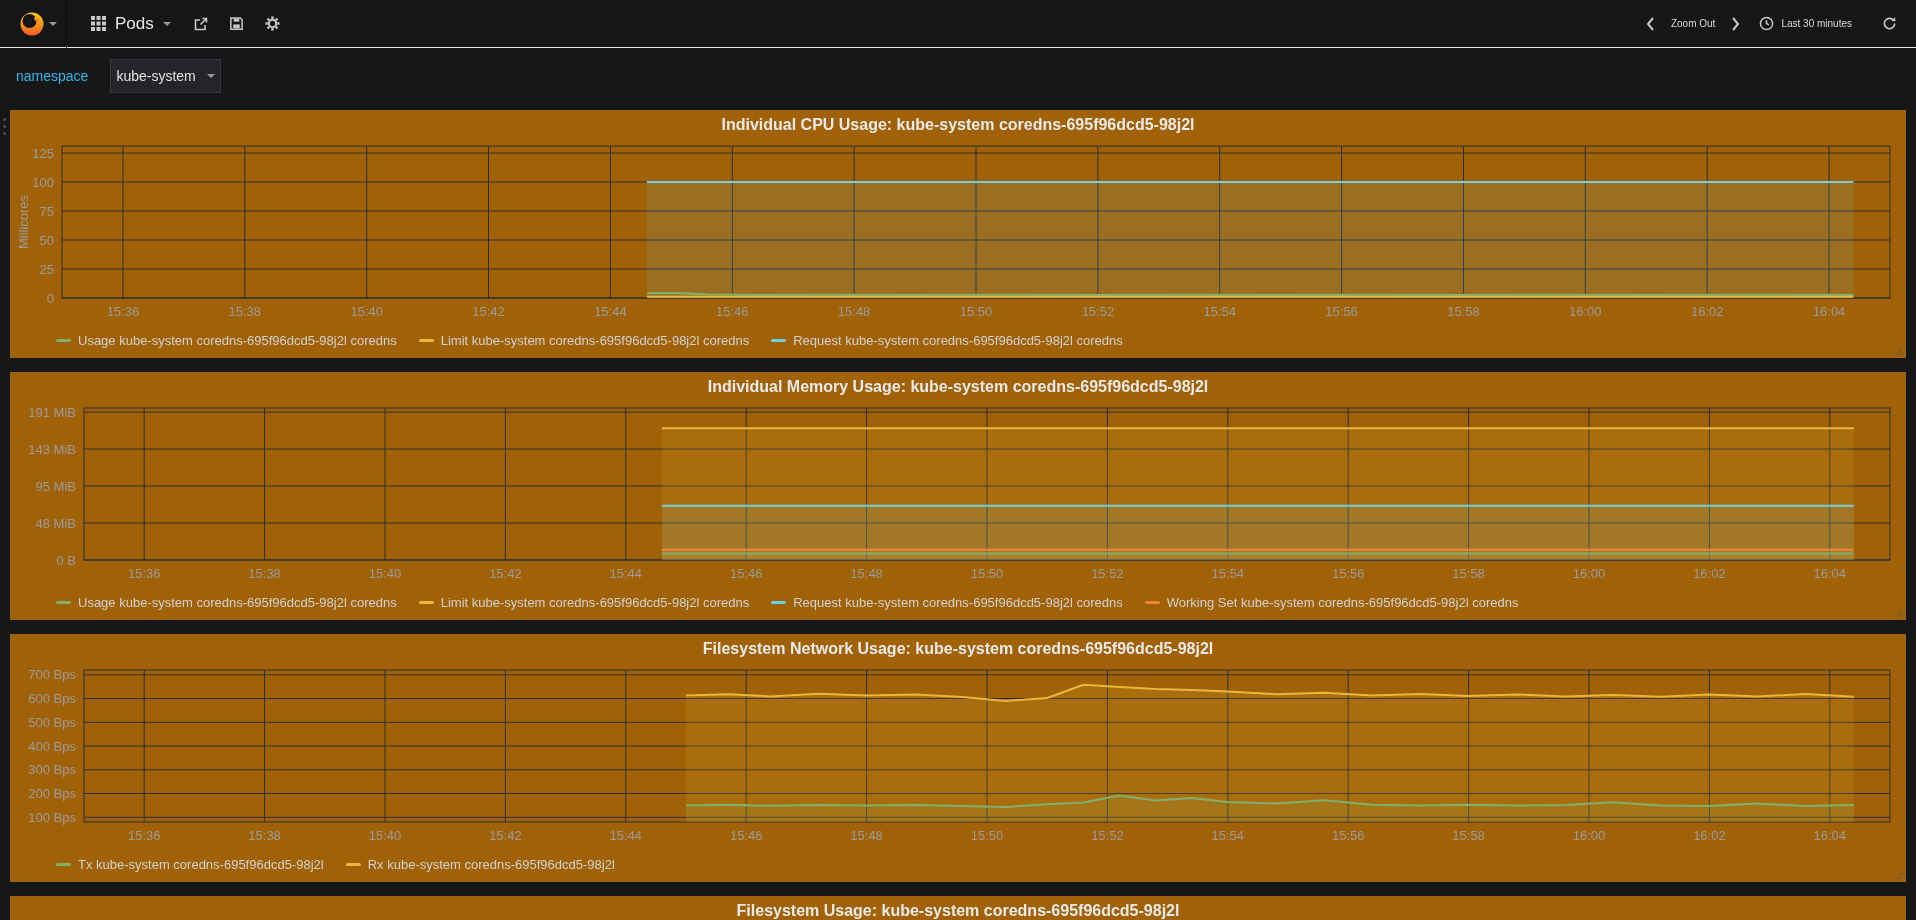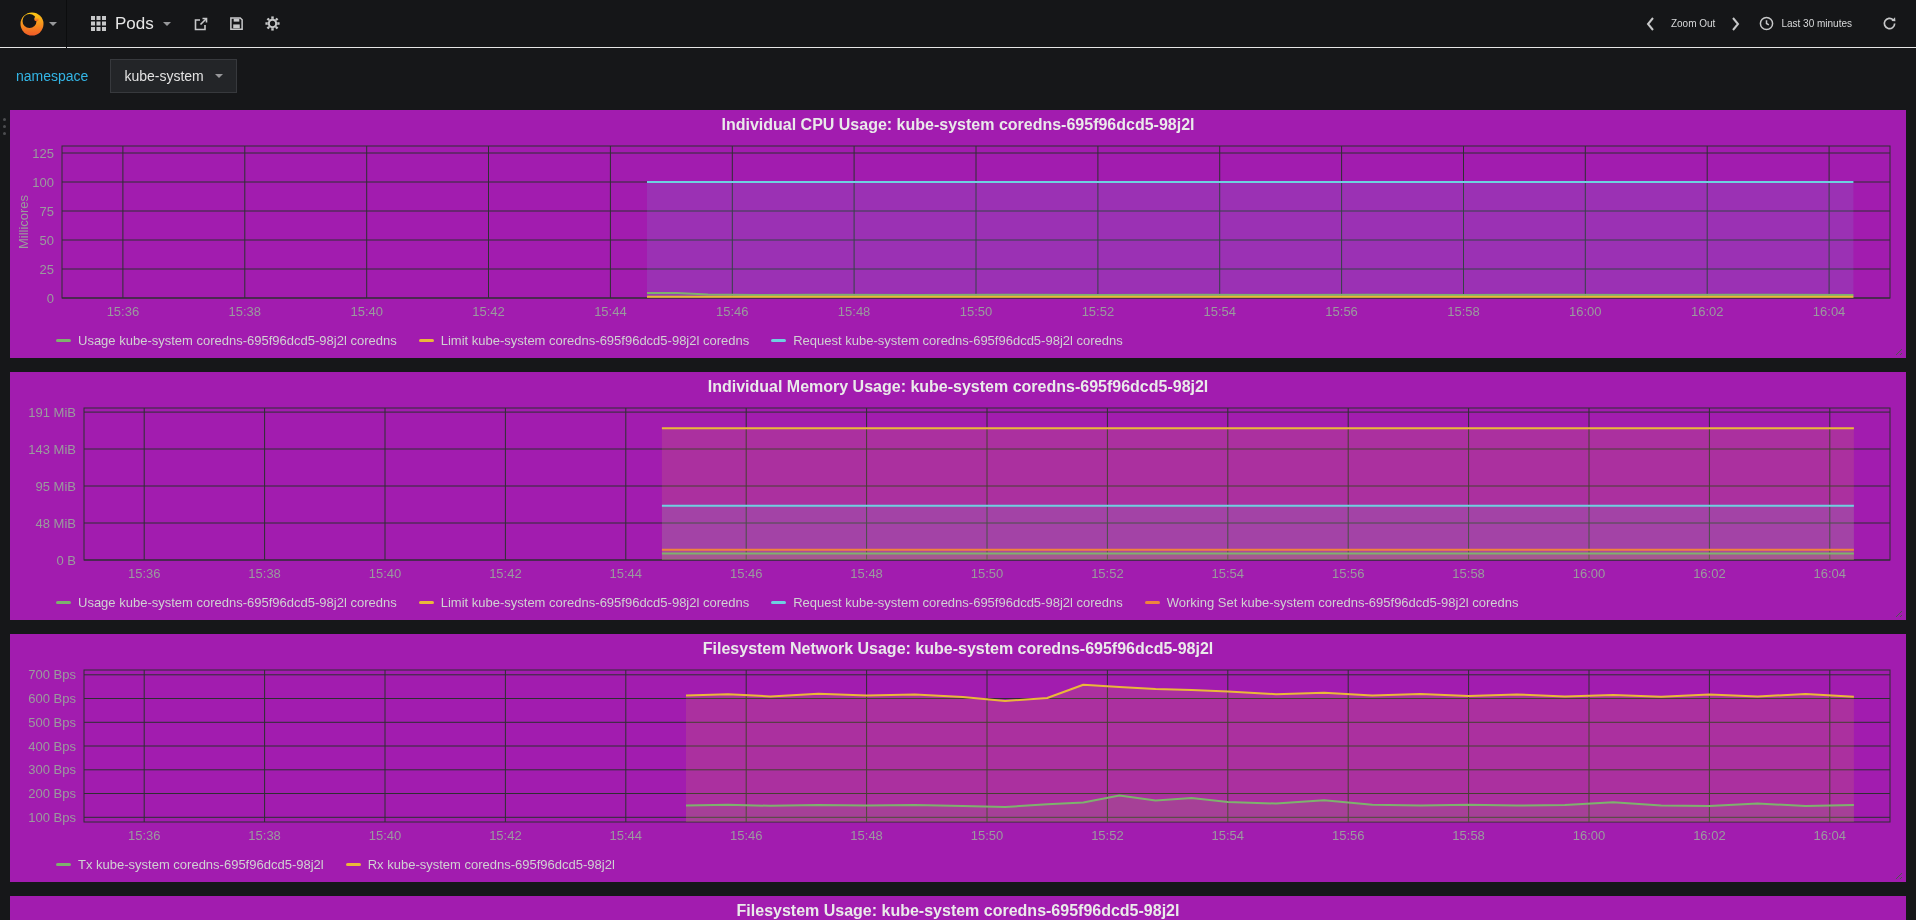--- a/index.html
+++ b/index.html
@@ -22,29 +22,29 @@
   .nav-arrow-btn { width:26px; justify-content:center; }
   .zoom-out-btn { padding:0 8px; }
   .time-range-btn { gap:7px; padding:0 10px;align-items:center; }
   .refresh-btn { width:34px; justify-content:center; margin-left:10px; }
 
   
   .submenu { height:56px; display:flex; align-items:center; padding:0 16px; gap:26px; }
   .var-group { display:flex; align-items:center; gap:22px; }
   .var-label { color:#33b5e5; font-size:14px; }
   .var-value { display:flex; align-items:center; gap:11px; background:#232528;
-               border:1px solid #37393d; padding:8px 13px; font-size:14px;
+               border:1px solid #37393d; padding:8px 5px; font-size:14px;
                color:#e2e2e2; cursor:pointer;justify-content:flex-end; }
 
   
   .dashboard { padding:6px 10px 0; position:relative; }
   .row-handle { position:absolute; left:1px; top:12px; display:flex; flex-direction:column;
                 gap:4px; align-items:center; cursor:pointer; padding:2px; }
   .row-handle i { width:3px; height:3px; border-radius:50%; background:#4c4d50; display:block; }
-  .panel { background:#a21caf; height:248px; margin-bottom:14px; position:relative; padding:0 6px; }
+  .panel { background:#a16207; height:248px; margin-bottom:14px; position:relative; padding:0 6px; }
   .panel-title { text-align:center; font-size:16px; font-weight:bold; color:#eaeaea;
                  height:30px; line-height:30px; cursor:pointer; }
   svg.chart { display:block; width:100%; height:186px; }
   .chart text { fill:#9a9b9d; font-size:13px; font-family:"Liberation Sans", sans-serif; }
   .legend { display:flex; align-items:center; gap:22px; height:28px; padding-left:40px;
             font-size:13px; color:#d0d1d2; overflow:hidden; }
   .legend-item { display:flex; align-items:center; gap:7px; cursor:pointer; white-space:nowrap; }
   .legend-swatch { width:15px; height:3px; border-radius:1.5px; display:inline-block; }
   .resize-handle { position:absolute; right:3px; bottom:2px; cursor:nwse-resize; }
 </style>

